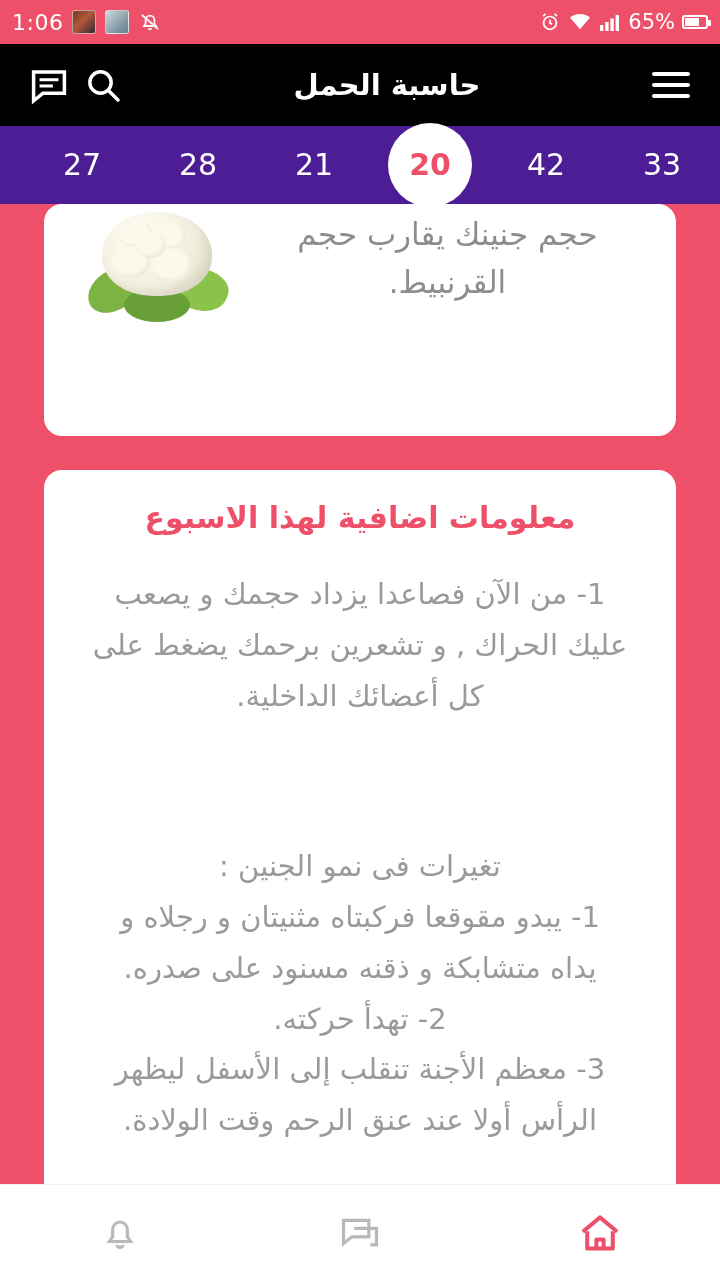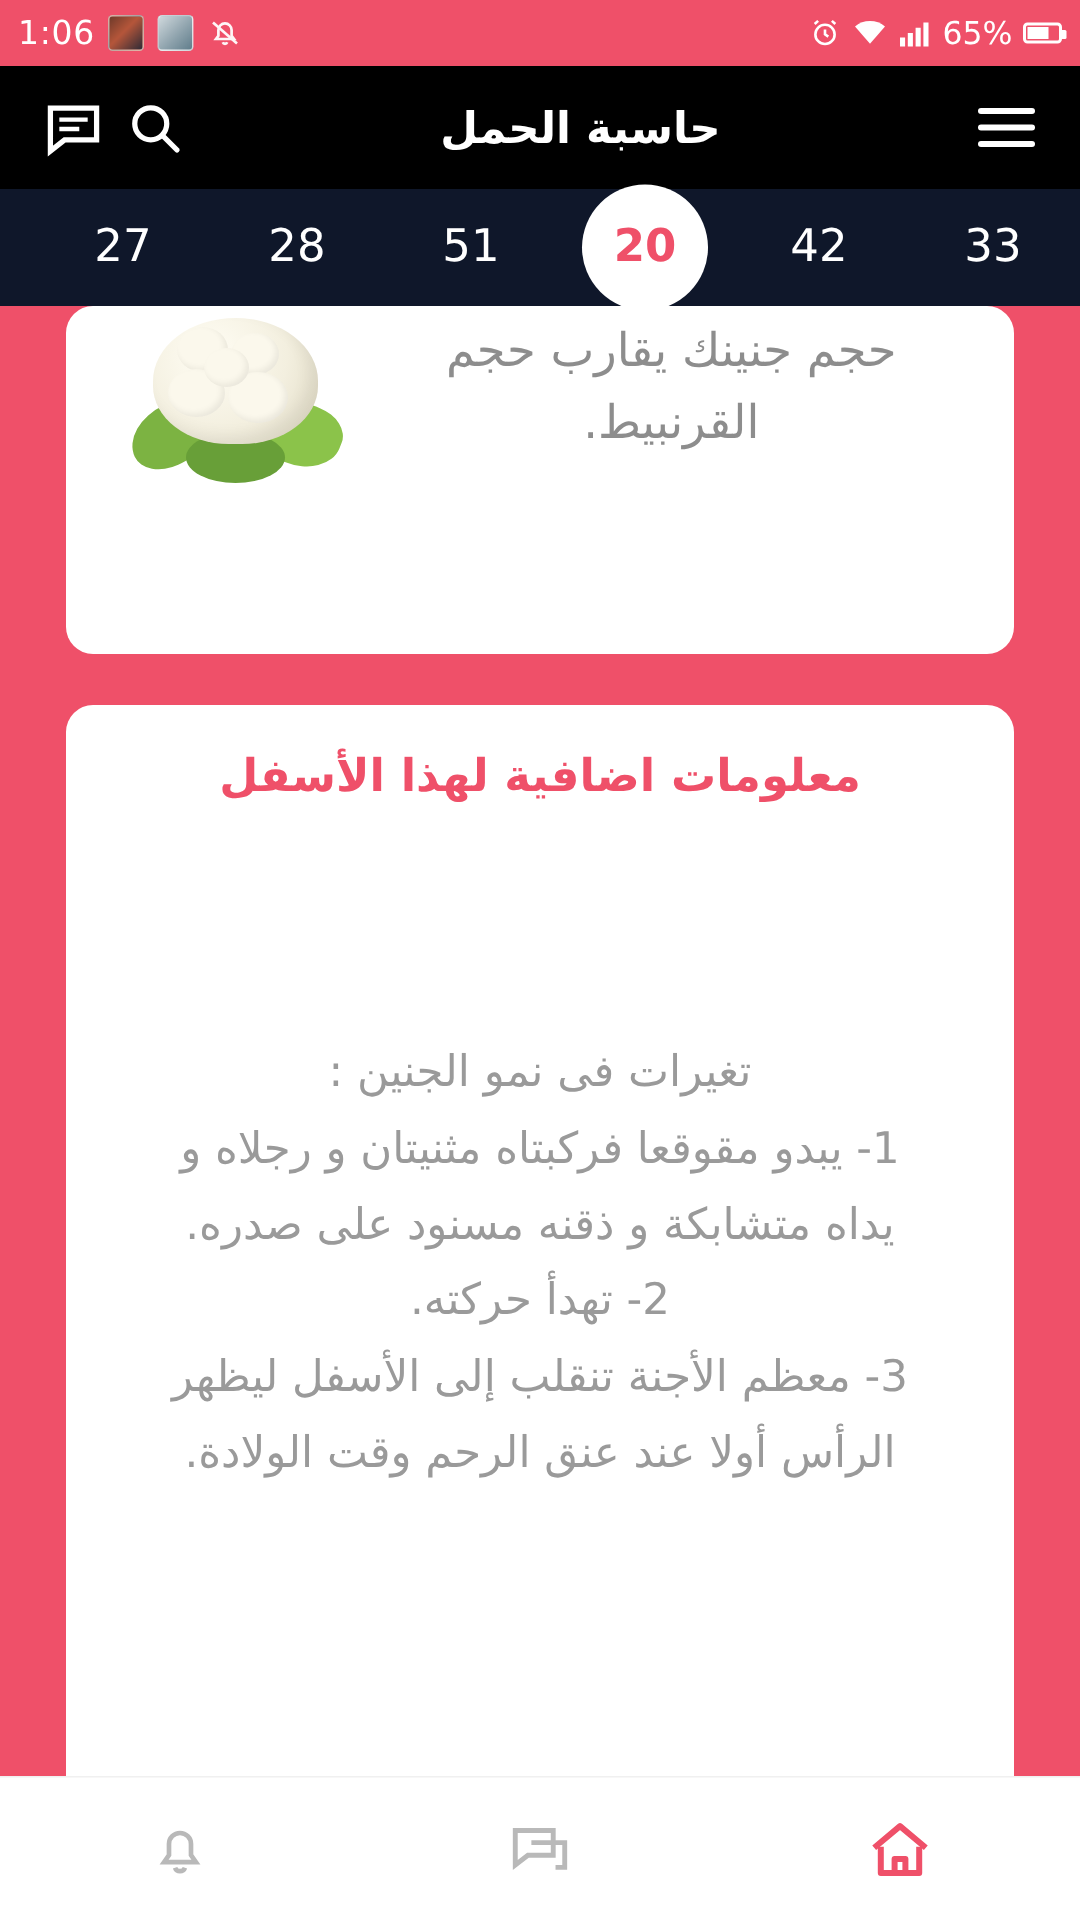--- a/index.html
+++ b/index.html
@@ -66,21 +66,21 @@
     font-weight: bold;
     letter-spacing: 0;
   }
   .icon-btn { width: 54px; height: 54px; display: flex; align-items: center; justify-content: center; }
   .hamburger { display: flex; flex-direction: column; gap: 7px; }
   .hamburger span { display: block; width: 38px; height: 4px; background: #fff; border-radius: 2px; }
 
   
   .weeks {
     height: 78px; flex: 0 0 78px;
-    background: #0f172a;
+    background: #4c1d95;
     display: flex; align-items: flex-start;
     position: relative;
     direction: ltr;
     padding-left: 24px;
   }
   .week {
     flex: 1 1 0;
     text-align: center;
     color: #ffffff;
     font-size: 30px;
@@ -247,21 +247,21 @@
       <svg width="42" height="42" viewBox="0 0 24 24" fill="none" stroke="#fff" stroke-width="2">
         <path d="M3.2 4.6h17.6v12.1H8.6L3.2 21z"></path>
         <path d="M6.6 9h10.8M6.6 12.6h7.6" stroke-width="1.7"></path>
       </svg>
     </div>
   </div>
 
   <div class="weeks">
     <div class="week"><span>27</span></div>
     <div class="week"><span>28</span></div>
-    <div class="week"><span>51</span></div>
+    <div class="week"><span>21</span></div>
     <div class="week active"><span>20</span></div>
     <div class="week"><span>42</span></div>
     <div class="week"><span>33</span></div>
   </div>
 
   <div class="content">
 
     <div class="card card-size">
       <div class="size-text">حجم جنينك يقارب
 حجم القرنبيط.</div>
@@ -272,21 +272,24 @@
         <div class="head"></div>
         <div class="bump" style="left:44px;top:10px;width:34px;height:30px;"></div>
         <div class="bump" style="left:80px;top:14px;width:32px;height:28px;"></div>
         <div class="bump" style="left:38px;top:38px;width:38px;height:32px;"></div>
         <div class="bump" style="left:78px;top:40px;width:40px;height:34px;"></div>
         <div class="bump" style="left:62px;top:24px;width:30px;height:26px;"></div>
       </div>
     </div>
 
     <div class="card card-info">
-      <div class="info-title">معلومات اضافية لهذا الأسفل</div>
+      <div class="info-title">معلومات اضافية لهذا الاسبوع</div>
+      <div class="para">1- من الآن فصاعدا يزداد حجمك و يصعب
+عليك الحراك , و تشعرين برحمك يضغط على
+كل أعضائك الداخلية.</div>
       <div class="spacer"></div>
       <div class="para">تغيرات فى نمو الجنين :
 1- يبدو مقوقعا فركبتاه مثنيتان و رجلاه و
 يداه متشابكة و ذقنه مسنود على صدره.
 2- تهدأ حركته.
 3- معظم الأجنة تنقلب إلى الأسفل ليظهر
 الرأس أولا عند عنق الرحم وقت الولادة.</div>
     </div>
 
   </div>

